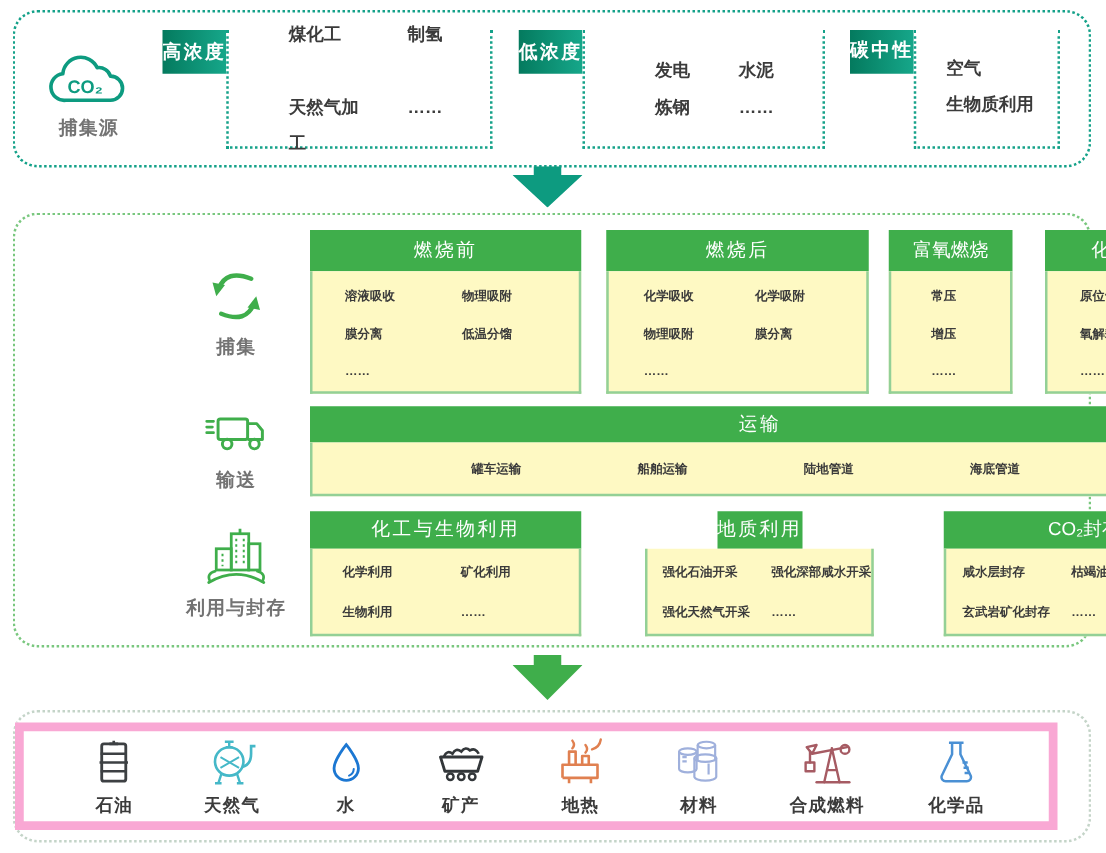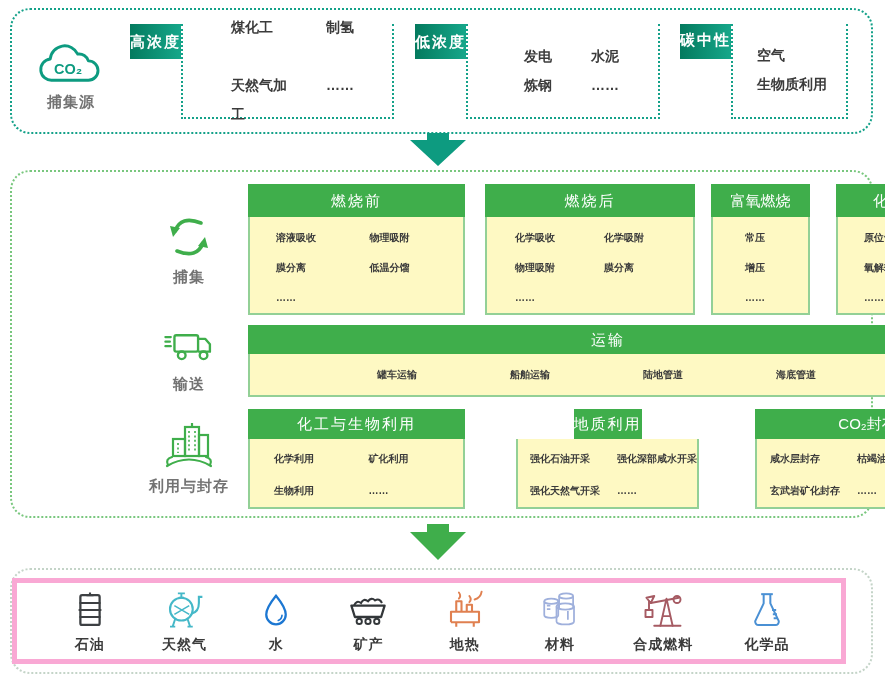--- a/index.html
+++ b/index.html
@@ -31,21 +31,21 @@
   .g-box .hd { text-align:center; color:#fff; font-size:15px; font-weight:400; letter-spacing:2px; background:#3fae4b; }
   .g-box .bd { flex:1; border:2px solid #93d096; border-top:none; background:#fef9c3;
                display:grid; font-size:10px; font-weight:700; }
 
   
   .flow-arrow { position:absolute; left:410px; }
   .flow-arrow svg { display:block; }
 
   
   .bottom-content { flex:1; display:flex; align-items:center; padding-right:25px; }
-  .products-box { flex:1; height:86px; border:5px solid #f9a8d4; background:#fff;
+  .products-box { flex:1; height:86px; border:7px solid #f9a8d4; background:#fff;
                   display:flex; align-items:center; justify-content:space-around; padding:0 26px; }
   .product { display:flex; flex-direction:column; align-items:center; gap:5px; }
   .product .plabel { font-size:14px; font-weight:700; color:#3b3b3b; letter-spacing:1px; }
   .product svg { display:block; }
 
   .ic { display:block; }
 </style>
 </head>
 <body>
 

